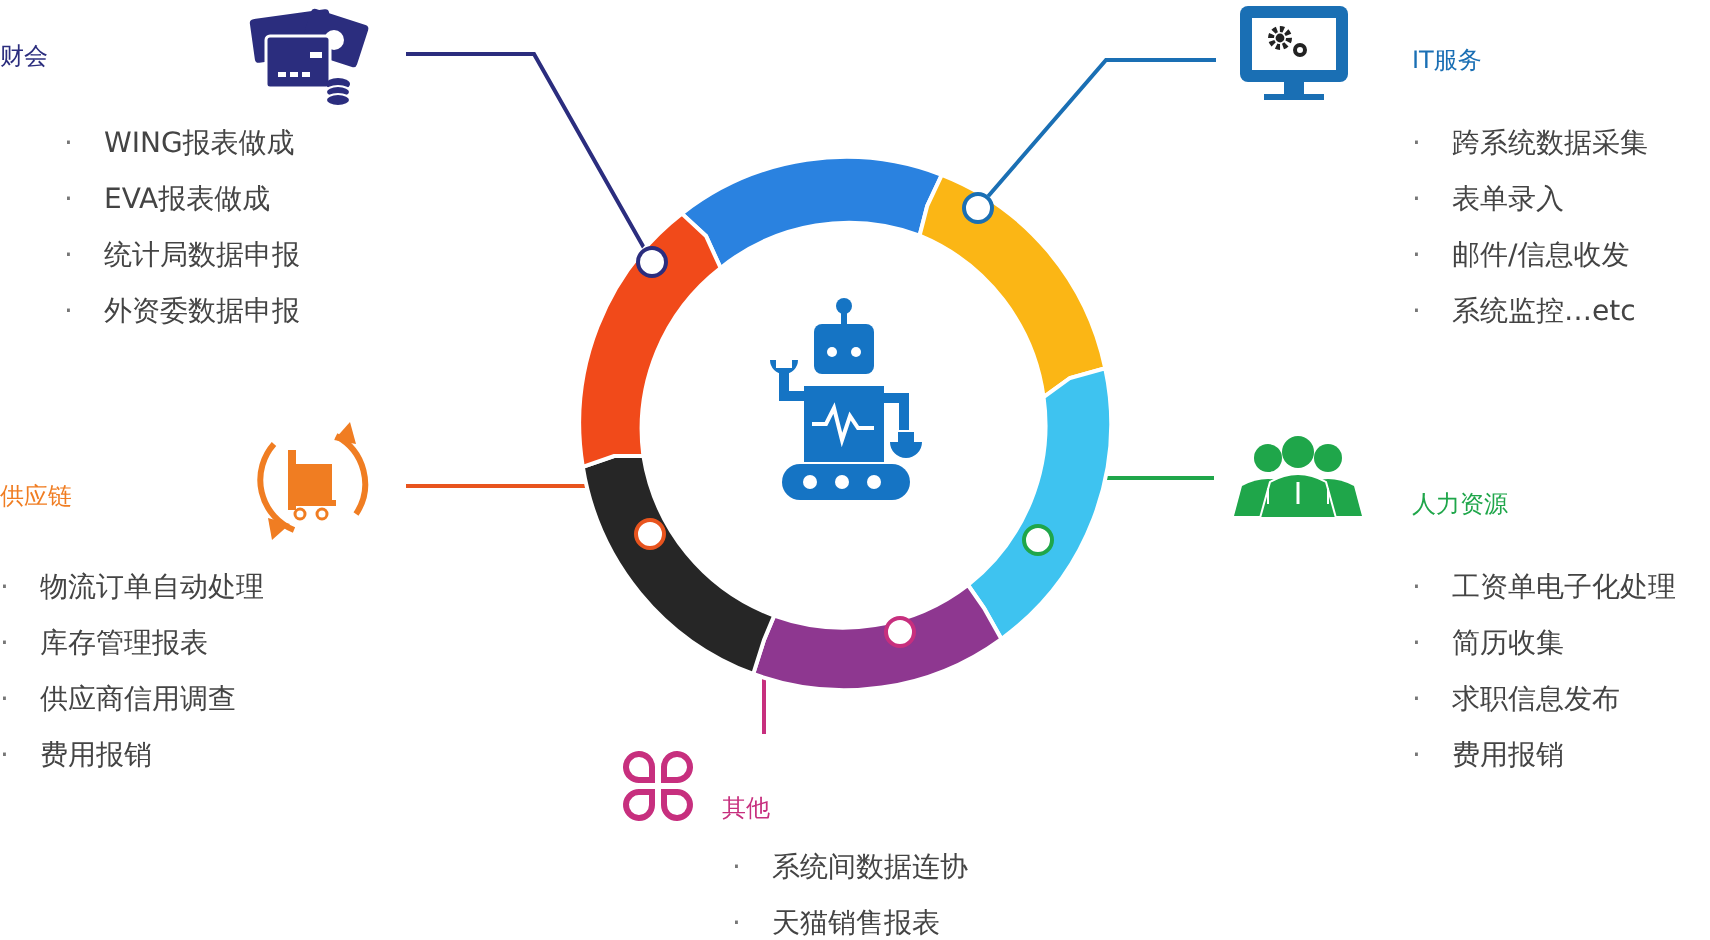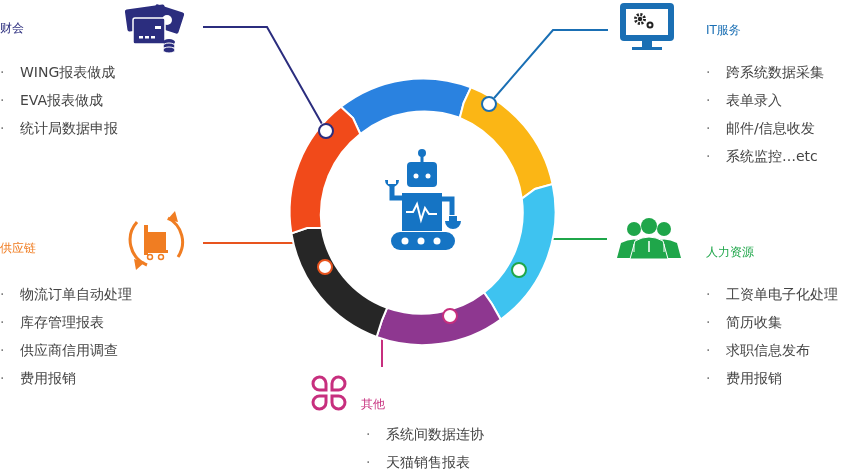--- a/index.html
+++ b/index.html
@@ -106,24 +106,25 @@
 
   <g fill="none" stroke="#c72f7e" stroke-width="3">
     <path d="M 326 390 L 320 390 A 6.5 6.5 0 1 1 326 383.5 Z"></path>
     <path d="M 332 390 L 338 390 A 6.5 6.5 0 1 0 332 383.5 Z"></path>
     <path d="M 326 396 L 320 396 A 6.5 6.5 0 1 0 326 402.5 Z"></path>
     <path d="M 332 396 L 338 396 A 6.5 6.5 0 1 1 332 402.5 Z"></path>
   </g>
 </svg>
 
 <div class="abs title" style="left:0; top:20px; color:#2b2d7e;">财会</div>
-<ul class="abs list" style="left:0; top:58px;">
+<ul class="abs list" style="left:0; top:58px;padding-left:32px;">
   <li><span class="dot">·</span><span>WING报表做成</span></li>
   <li><span class="dot">·</span><span>EVA报表做成</span></li>
   <li><span class="dot">·</span><span>统计局数据申报</span></li>
+  <li><span class="dot">·</span><span>外资委数据申报</span></li>
 </ul>
 
 <div class="abs title" style="left:706px; top:22px; color:#1a6fb4;">IT服务</div>
 <ul class="abs list" style="left:706px; top:58px;">
   <li><span class="dot">·</span><span>跨系统数据采集</span></li>
   <li><span class="dot">·</span><span>表单录入</span></li>
   <li><span class="dot">·</span><span>邮件/信息收发</span></li>
   <li><span class="dot">·</span><span>系统监控…etc</span></li>
 </ul>
 

